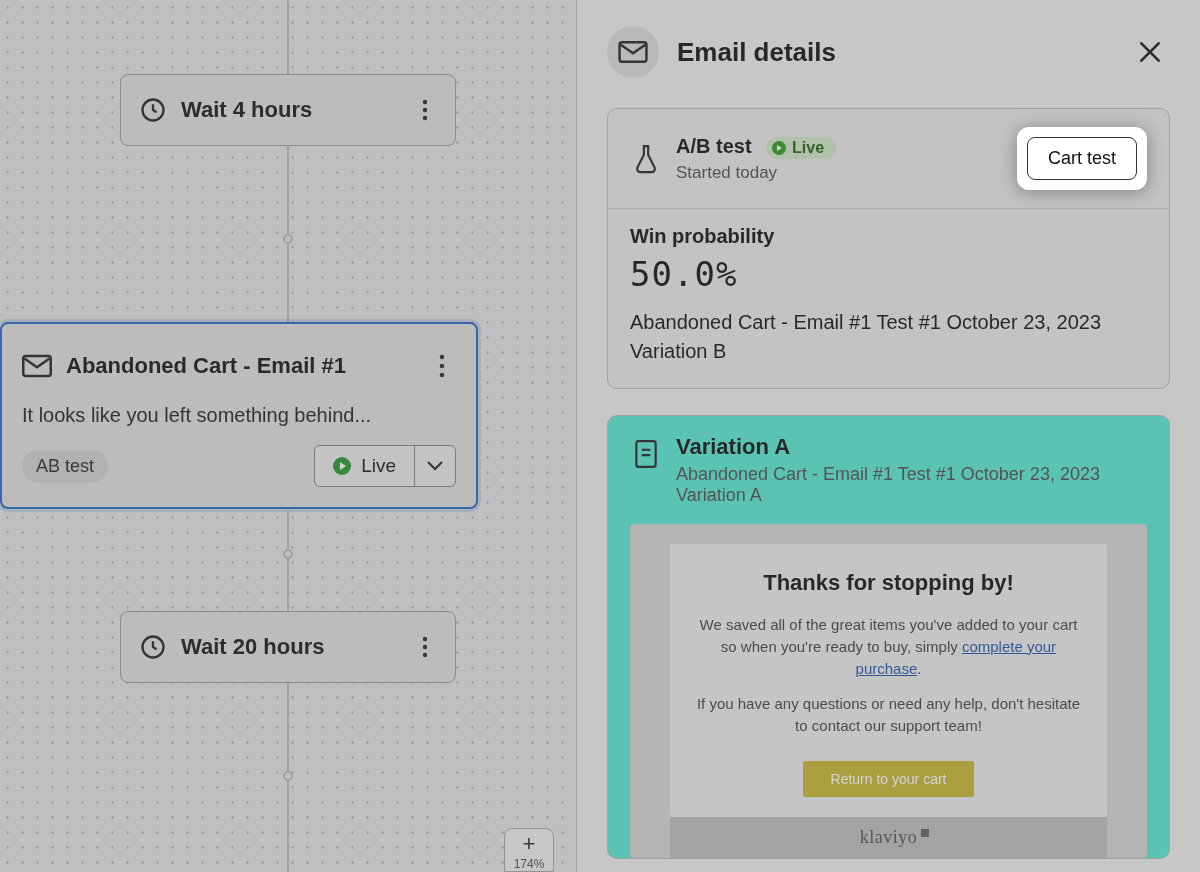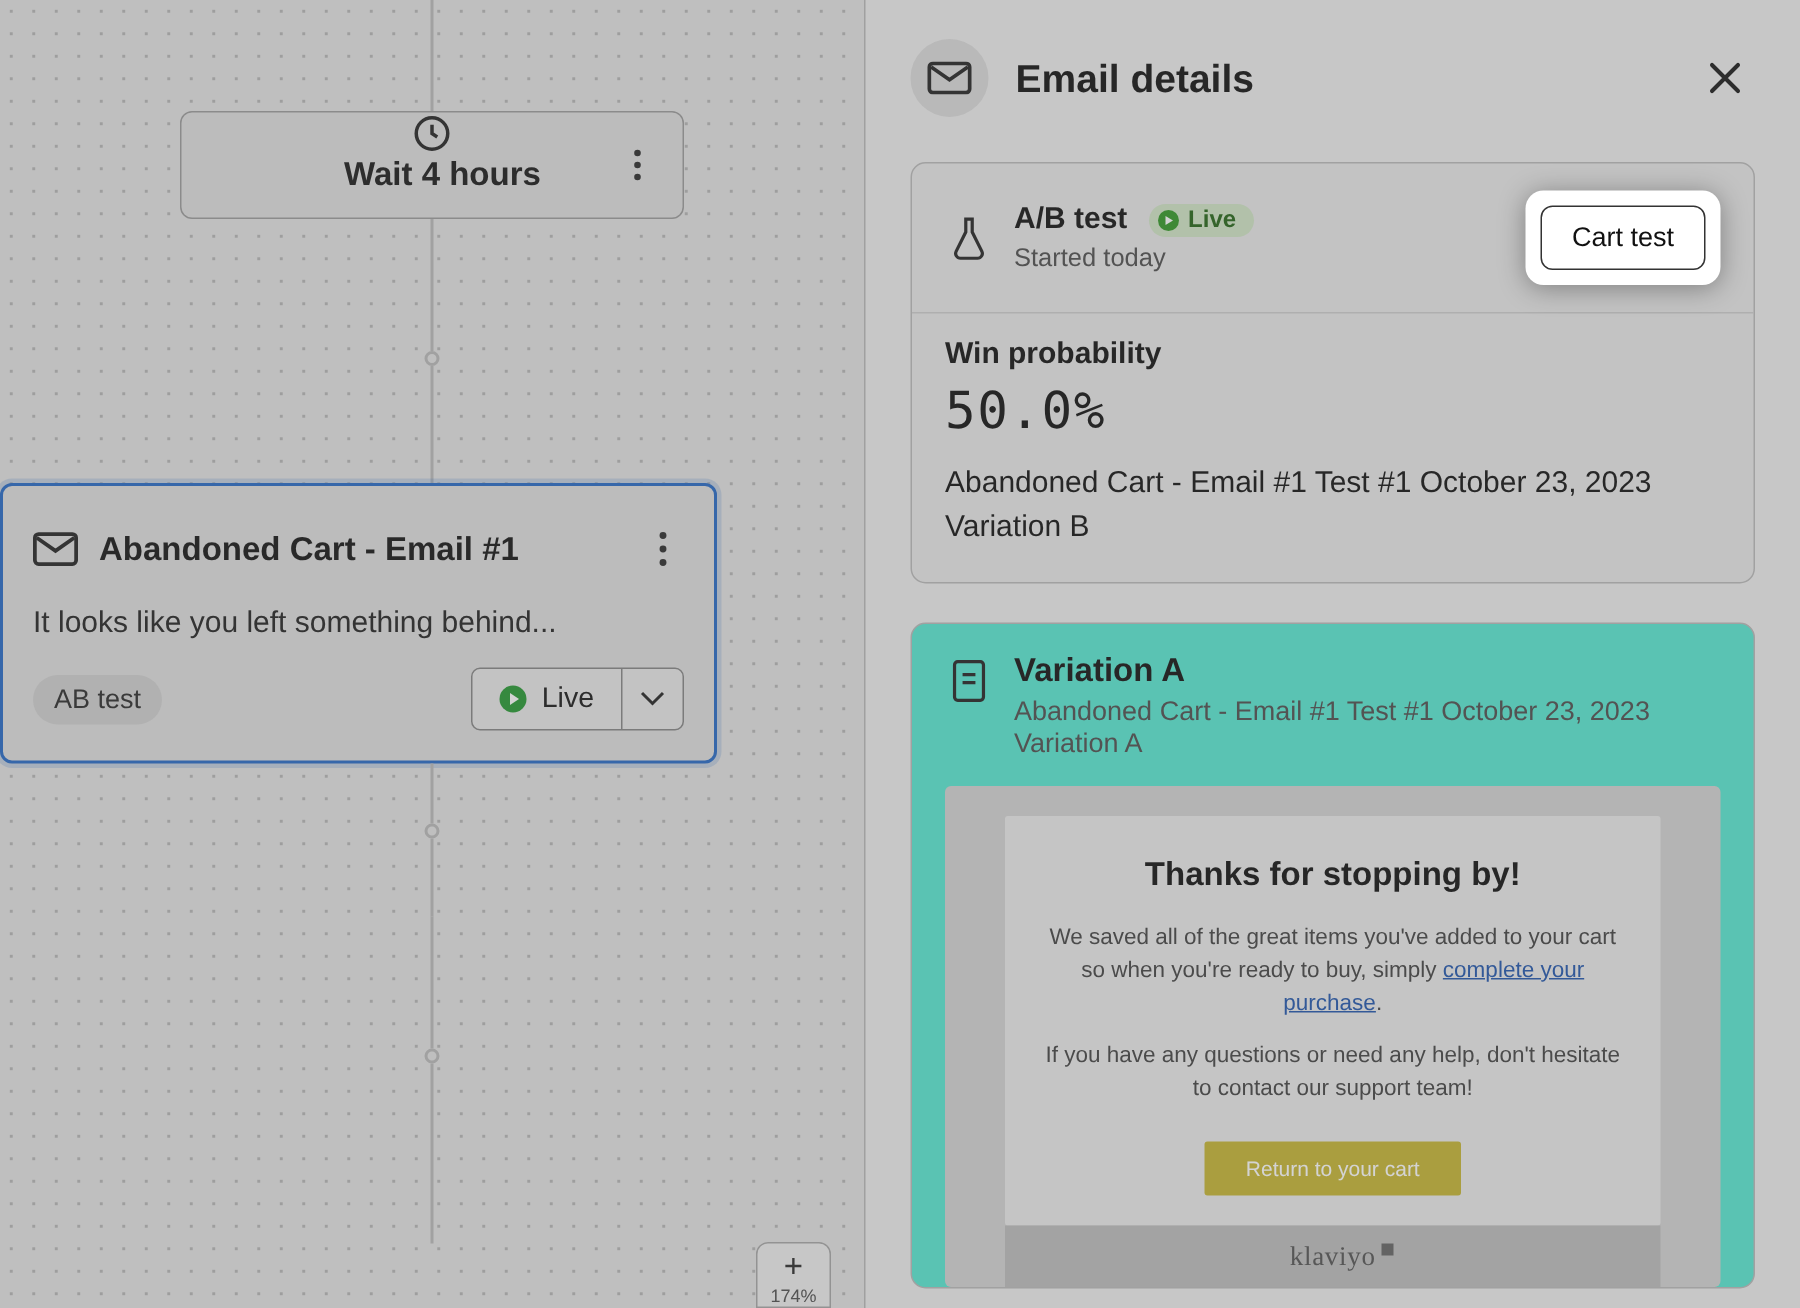--- a/index.html
+++ b/index.html
@@ -18,21 +18,21 @@
   background-size: 15px 15px;
 }
 
 .flow { position: absolute; left: 0; right: 0; top: 0; }
 
 .connector { width: 2px; background: #bdbdbd; margin: 0 auto; }
 .dot { width: 10px; height: 10px; border: 2px solid #bdbdbd; background: #e5e5e5; border-radius: 50%; margin: 0 auto; }
 
 .card {
   background: #e0e0e0; border: 1.5px solid #9f9f9f; border-radius: 8px;
-  margin: 0 auto; position: relative; flex-direction: column;
+  margin: 0 auto; position: relative;
 }
 .wait-card { width: 336px; height: 72px; display: flex; align-items: center; padding: 0 18px; }
 .wait-card .wait-text { font-size: 22px; font-weight: 600; color: #222; margin-left: 14px; }
 .more-btn { position: absolute; right: 16px; top: 50%; transform: translateY(-50%); width: 28px; height: 28px; display: flex; align-items: center; justify-content: center; cursor: pointer; border-radius: 4px; }
 
 .email-card { width: 478px; border: 2px solid #2e6fc8; border-radius: 8px; padding: 22px 20px 20px 20px; background: #e0e0e0; box-shadow: 0 0 0 3px rgba(46,111,200,0.18); }
 .email-card .hdr { display: flex; align-items: center; }
 .email-card .title { font-size: 22px; font-weight: 700; color: #1d1d1d; margin-left: 14px; }
 .email-card .more2 { margin-left: auto; width: 28px; height: 40px; display:flex;align-items:center;justify-content:center;cursor:pointer; }
 .email-card .preview { font-size: 20px; color: #2b2b2b; margin-top: 18px; }
@@ -148,20 +148,34 @@
               </svg>
           </div>
         </div>
       </div>
     </div>
 
     <div class="connector" style="height:40px;"></div>
     <div class="dot"></div>
     <div class="connector" style="height:52px;"></div>
 
+    <div class="card wait-card">
+      <svg width="28" height="28" viewBox="0 0 24 24" class="ico">
+          <circle cx="12" cy="12" r="9"></circle>
+          <path d="M12 7v5l3 2"></path>
+        </svg>
+      <span class="wait-text">Wait 20 hours</span>
+      <div class="more-btn">
+        <svg width="6" height="22" viewBox="0 0 6 22">
+            <circle cx="3" cy="3" r="2.2" fill="#333"></circle>
+            <circle cx="3" cy="11" r="2.2" fill="#333"></circle>
+            <circle cx="3" cy="19" r="2.2" fill="#333"></circle>
+          </svg>
+      </div>
+    </div>
 
     <div class="connector" style="height:88px;"></div>
     <div class="dot"></div>
     <div class="connector" style="height:120px;"></div>
   </div>
 
   <div class="zoom">
     <div class="plus">+</div>
     <div class="lvl">174%</div>
   </div>

